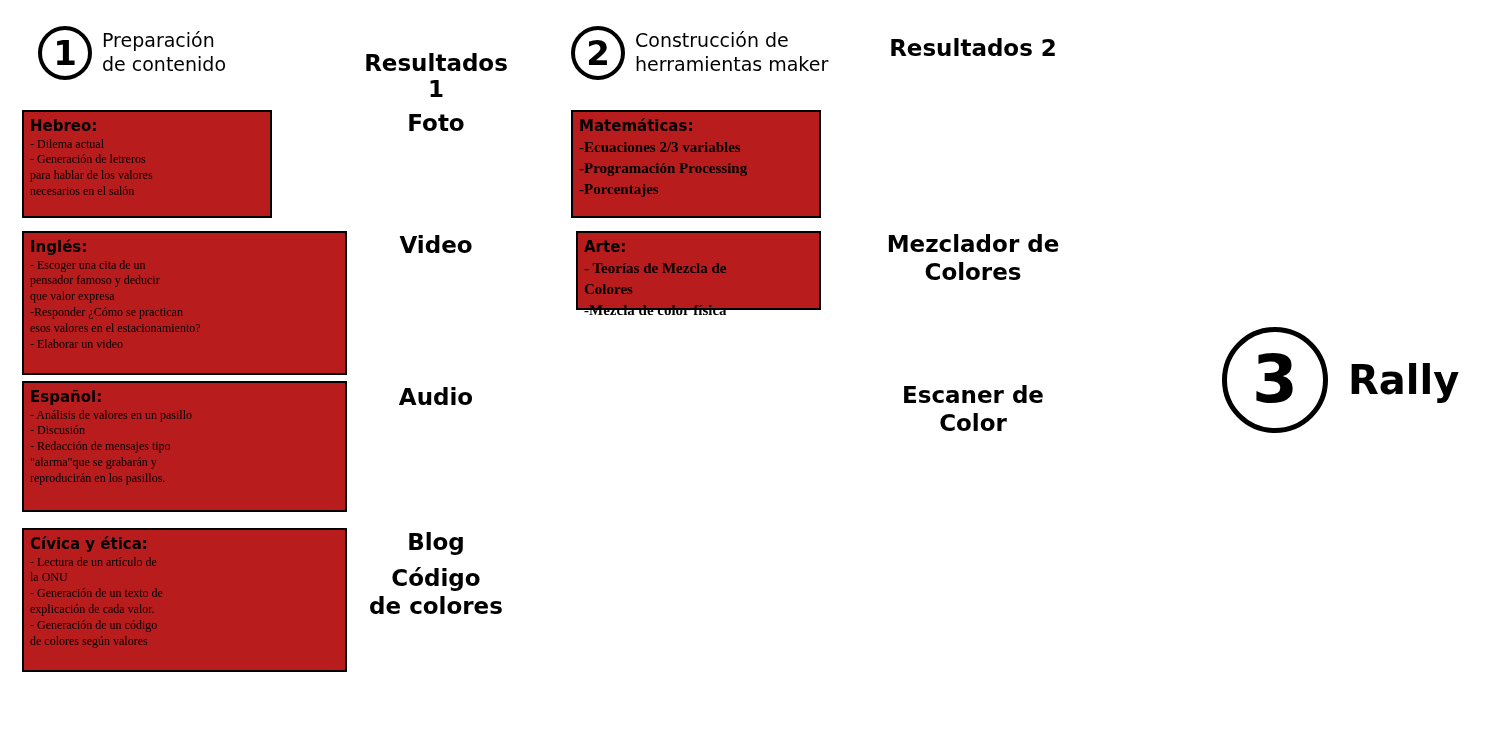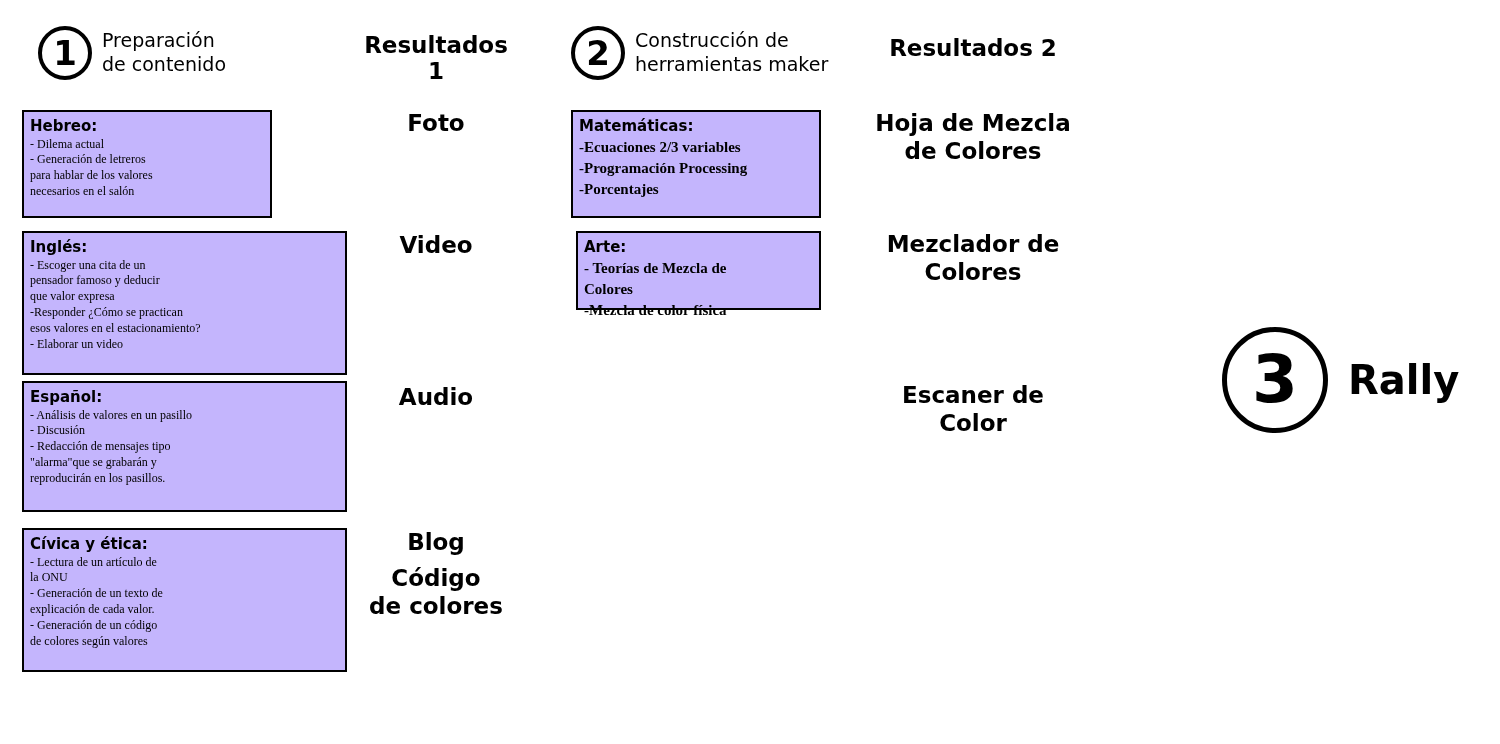--- a/index.html
+++ b/index.html
@@ -74,21 +74,21 @@
     white-space: pre-line;
     text-align: center;
   }
 
   
   .box {
     position: absolute;
     border: 2px solid #000;
     box-sizing: border-box;
     padding: 5px 6px 6px 6px;
-    background: #c4b5fd;
+    background: #b91c1c;
   }
   .box-title {
     font-weight: bold;
     font-size: 15px;
     line-height: 1.3;
     font-family: "DejaVu Sans", sans-serif;
   }
   .box-body {
     font-size: 12px;
     line-height: 1.33;
@@ -117,21 +117,21 @@
 <body>
 
 <div class="stage">
 
   <div class="step" style="left:38px; top:26px;">
     <div class="circle circle-sm">1</div>
     <div class="step-label">Preparación
 de contenido</div>
   </div>
 
-  <div class="col-head" style="left:356px; top:32px; width:160px;">Resultados 1</div>
+  <div class="col-head" style="left:356px; top:50px; width:160px;">Resultados 1</div>
 
   <div class="step" style="left:571px; top:26px;">
     <div class="circle circle-sm">2</div>
     <div class="step-label">Construcción de
 herramientas maker</div>
   </div>
 
   <div class="col-head" style="left:888px; top:35px; width:170px;">Resultados 2</div>
 
   <div class="step" style="left:1222px; top:327px;">
@@ -190,20 +190,18 @@
 -Mezcla de color física</div>
   </div>
 
   <div class="result" style="left:356px; top:110px; width:160px;">Foto</div>
   <div class="result" style="left:356px; top:232px; width:160px;">Video</div>
   <div class="result" style="left:356px; top:384px; width:160px;">Audio</div>
   <div class="result" style="left:356px; top:529px; width:160px;">Blog</div>
   <div class="result" style="left:356px; top:565px; width:160px;">Código
 de colores</div>
 
-  <div class="result" style="left:875px; top:110px; width:196px;">Hoja de Mezcla
-de Colores</div>
   <div class="result" style="left:875px; top:231px; width:196px;">Mezclador de
 Colores</div>
   <div class="result" style="left:875px; top:382px; width:196px;">Escaner de
 Color</div>
 
 </div>
 
 </body></html>

